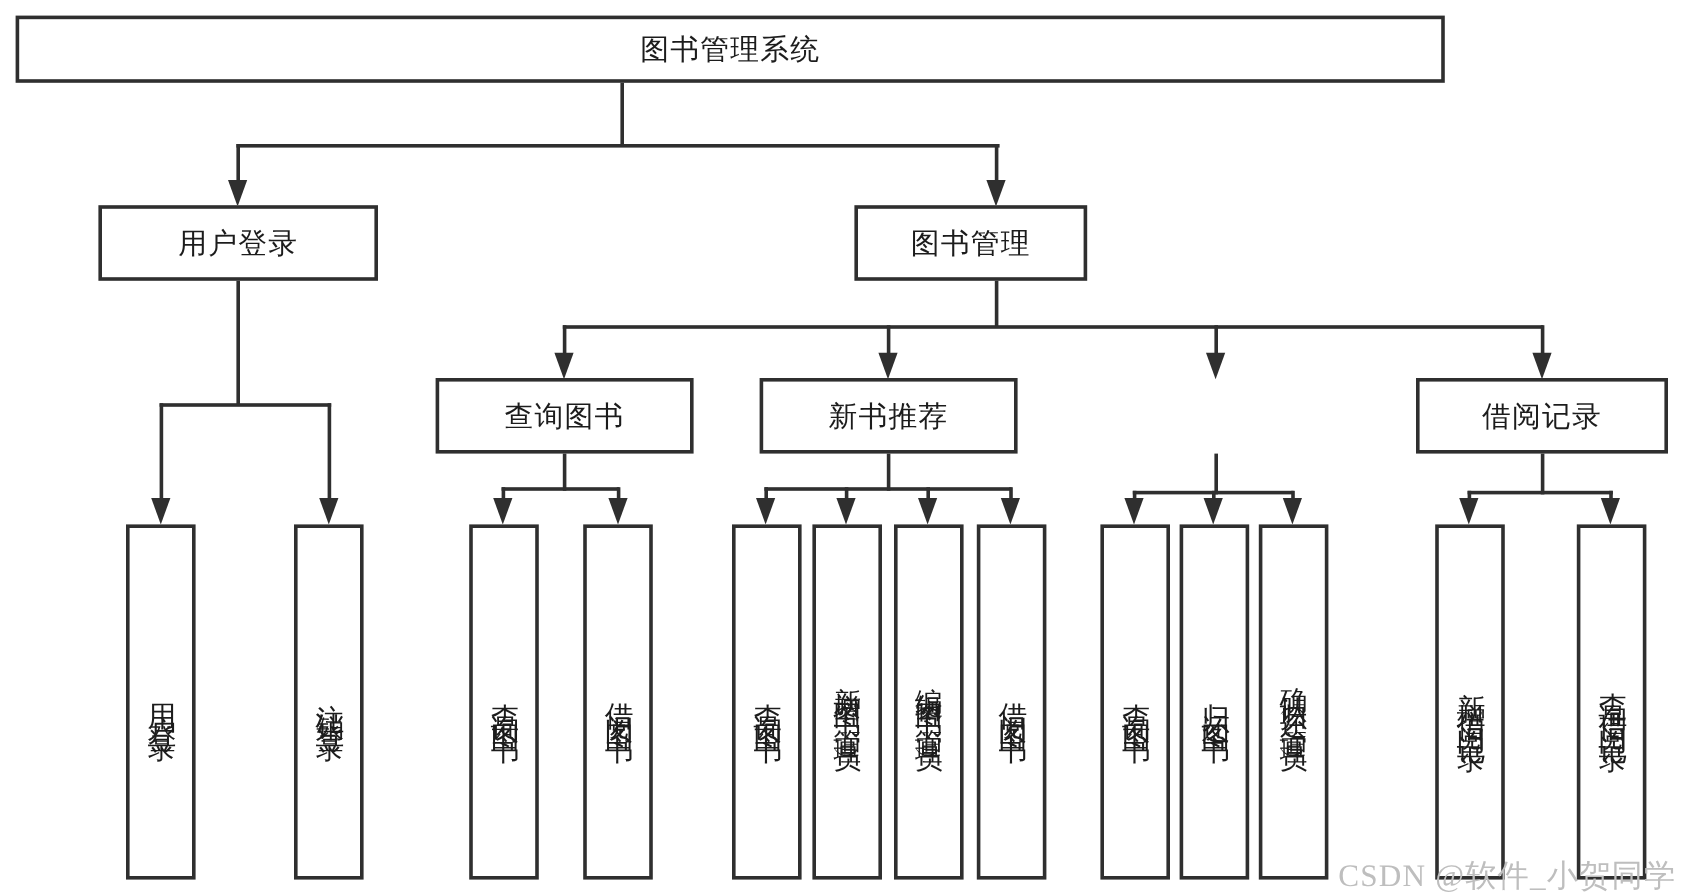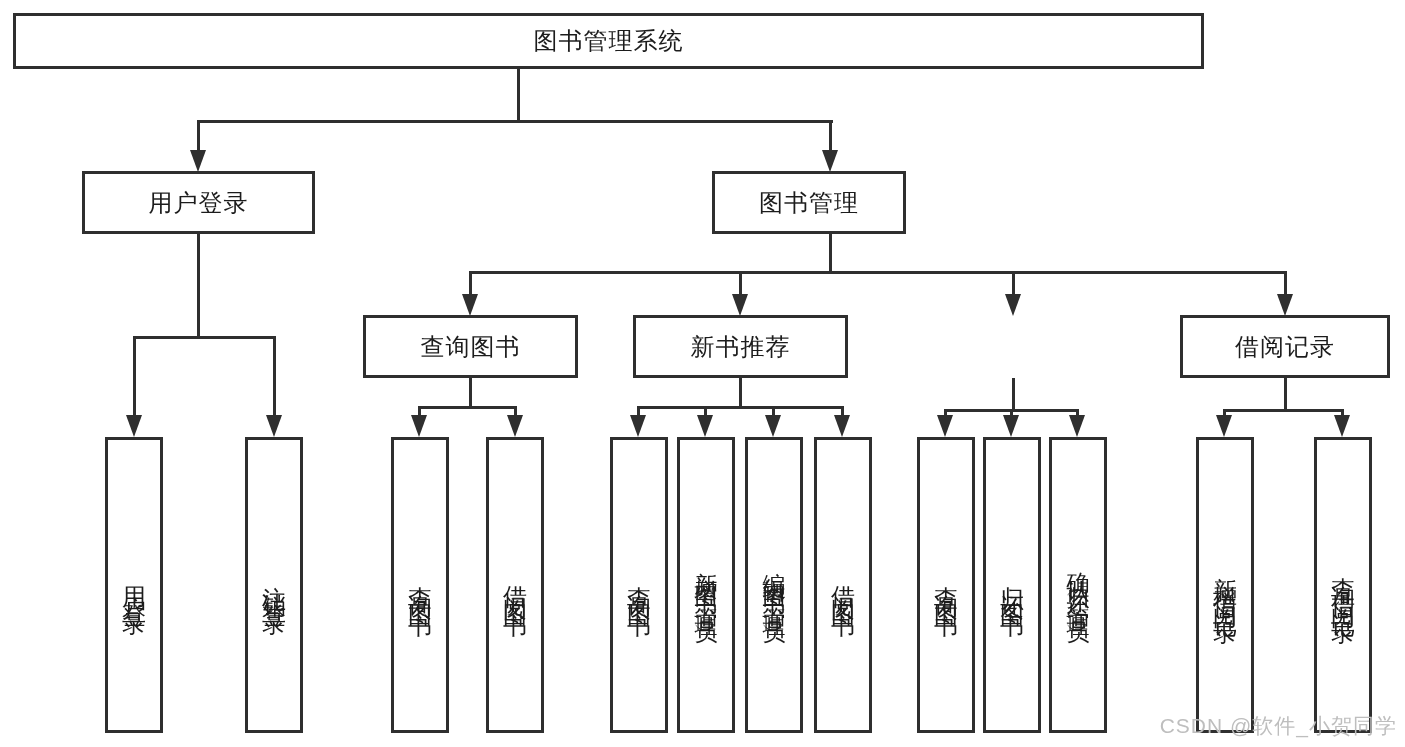--- a/index.html
+++ b/index.html
@@ -31,21 +31,21 @@
   .vl,.hl{position:absolute;background:var(--line);}
   .vl{width:3px;}
   .hl{height:3px;}
   .ah{
     position:absolute;width:0;height:0;
     border-left:8px solid transparent;border-right:8px solid transparent;
     border-top:22px solid var(--line);
   }
   .watermark{
     position:absolute;top:712px;right:8px;
-    font-size:21px;letter-spacing:1px;color:var(--watermark);
+    font-size:26px;letter-spacing:1px;color:var(--watermark);font-family:Liberation Serif, serif;
   }
 </style>
 </head>
 <body>
 
 <div class="canvas">
 
   <div class="box" style="left:13px;top:13px;width:1191px;height:56px;">
     <span>图书管理系统</span>
   </div>

